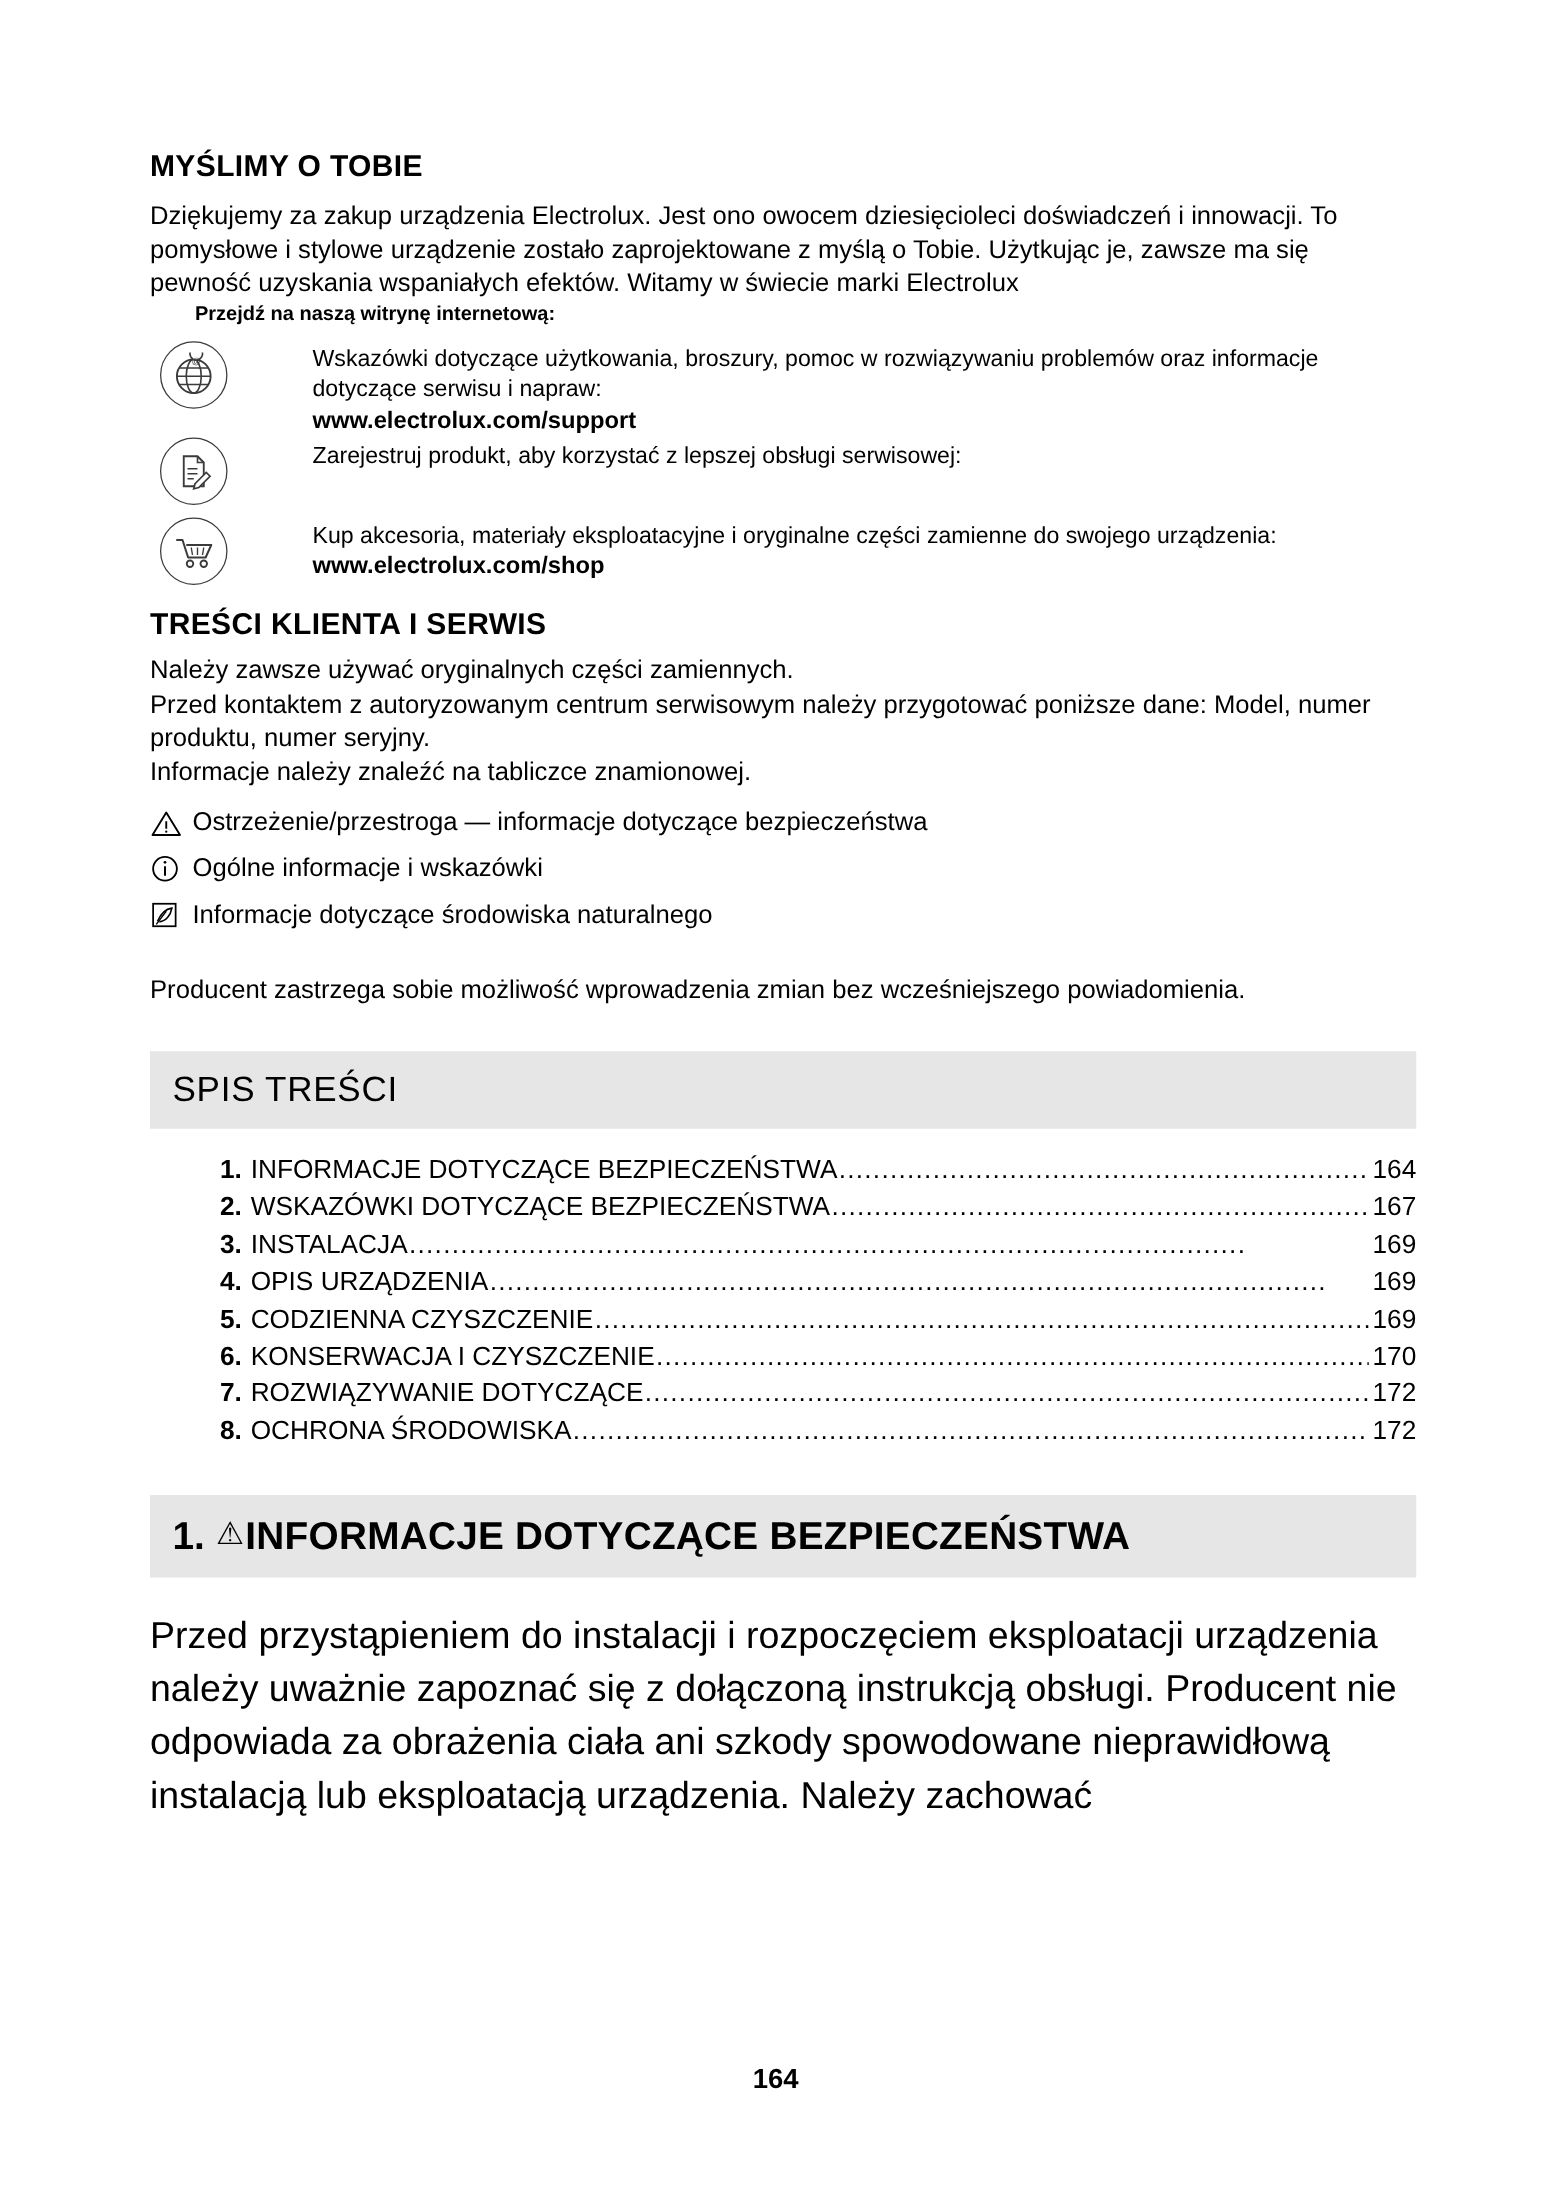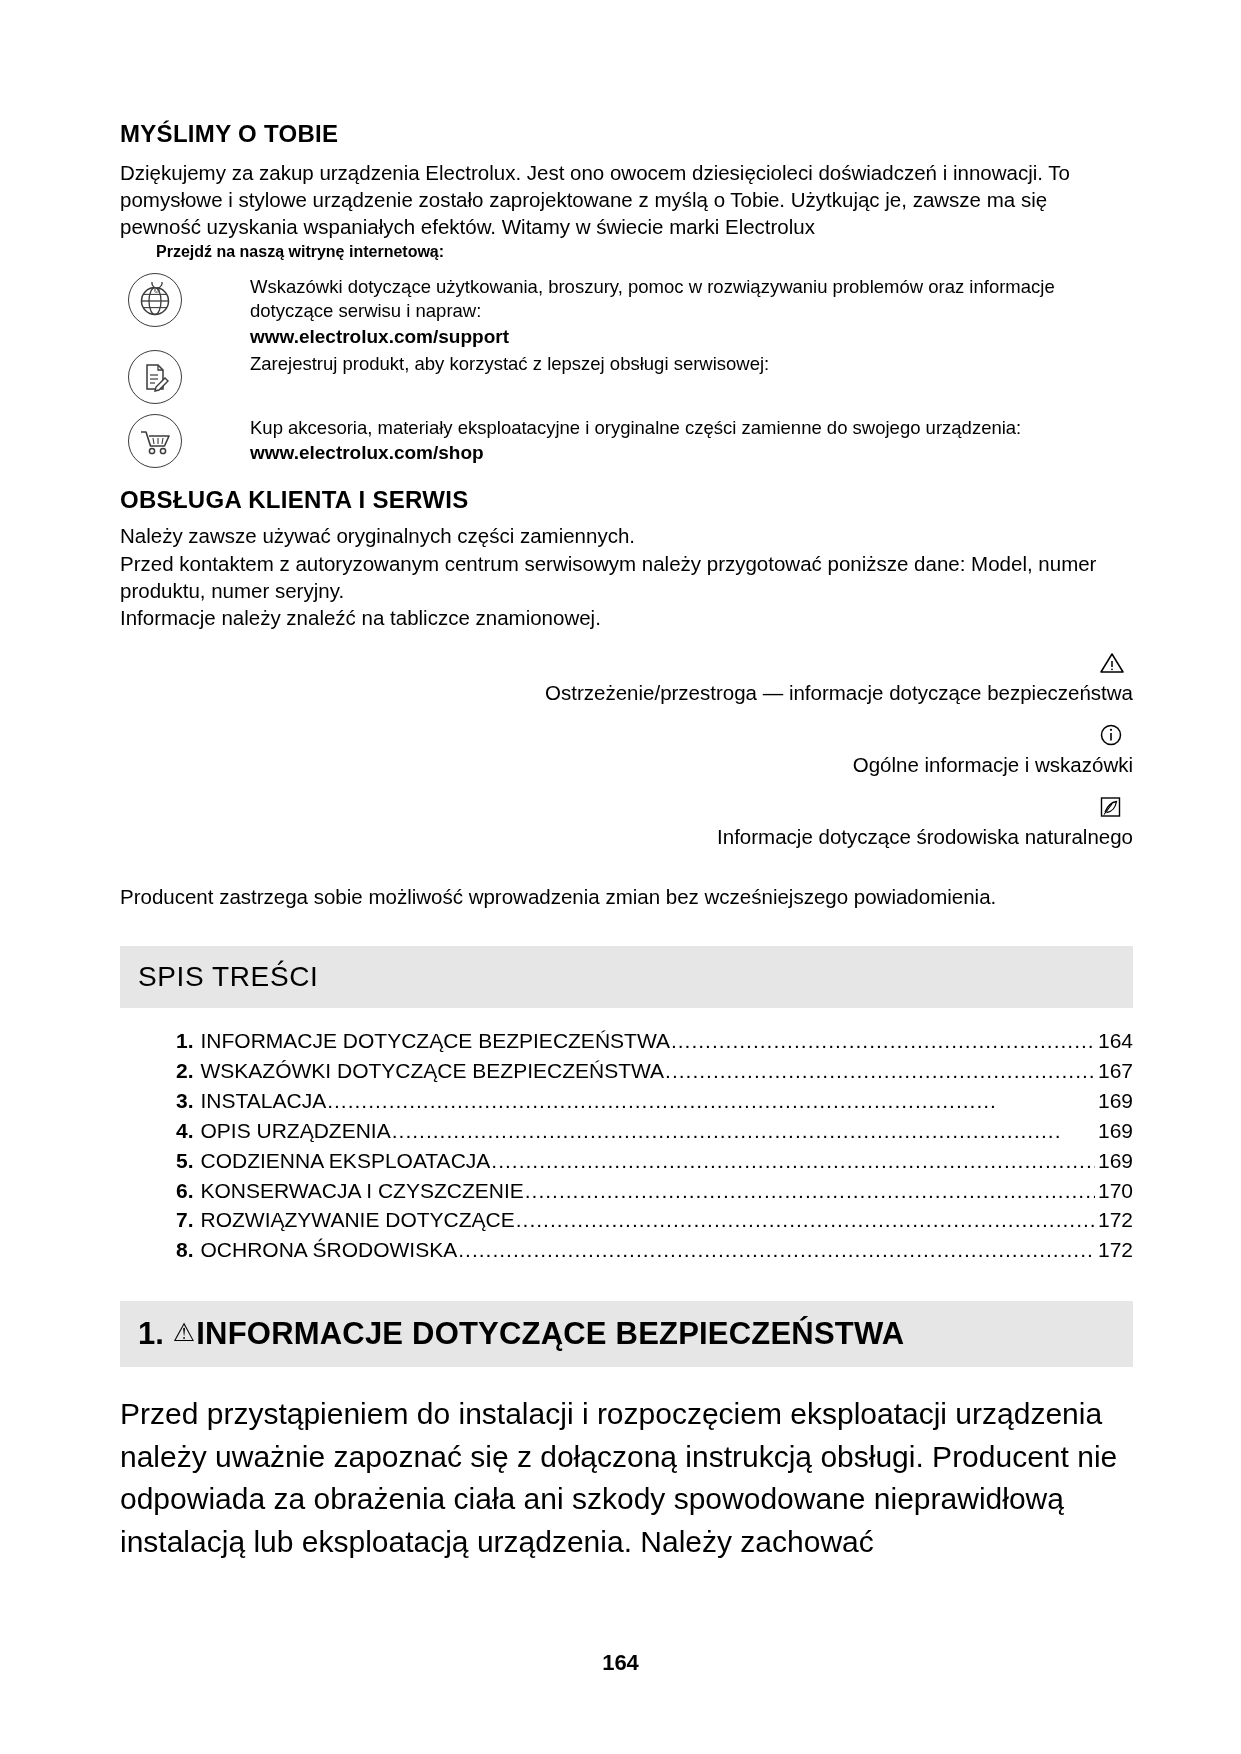--- a/index.html
+++ b/index.html
@@ -103,23 +103,22 @@
     font-size: 20.5px;
     line-height: 1.33;
   }
 
   
   .legend {
     margin-top: 14px;
   }
   .legend-item {
     display: flex;
-    align-items: flex-end;
+    align-items: center;
     margin-bottom: 11px;
-    flex-direction: column;
   }
   .legend-glyph {
     width: 34px;
     flex: 0 0 34px;
     display: flex;
     align-items: center;
     justify-content: flex-start;
     padding-top: 1px;
   }
   .legend-text {
@@ -285,21 +284,21 @@
         </div>
       </div>
       <div class="text-col">
         <div class="small">Kup akcesoria, materiały eksploatacyjne i oryginalne części zamienne do swojego urządzenia:</div>
         <div class="url">www.electrolux.com/shop</div>
       </div>
     </div>
   </div>
 
   <div class="service">
-    <h1 class="section-title">OBSŁUGA KLIENTA I SERWIS</h1>
+    <h1 class="section-title">TREŚCI KLIENTA I SERWIS</h1>
     <p class="body-text">Należy zawsze używać oryginalnych części zamiennych.</p>
     <p class="body-text">Przed kontaktem z autoryzowanym centrum serwisowym należy przygotować poniższe dane: Model, numer produktu, numer seryjny.</p>
     <p class="body-text">Informacje należy znaleźć na tabliczce znamionowej.</p>
   </div>
 
   <div class="legend">
 
     <div class="legend-item">
       <div class="legend-glyph">
         <svg width="26" height="24" viewBox="0 0 26 24">
@@ -360,21 +359,21 @@
       <span class="toc-page">169</span>
     </div>
     <div class="toc-entry">
       <span class="toc-num">4.</span>
       <span class="toc-label">OPIS URZĄDZENIA</span>
       <span class="toc-dots">..................................................................................................</span>
       <span class="toc-page">169</span>
     </div>
     <div class="toc-entry">
       <span class="toc-num">5.</span>
-      <span class="toc-label">CODZIENNA EKSPLOATACJA</span>
+      <span class="toc-label">CODZIENNA CZYSZCZENIE</span>
       <span class="toc-dots">..................................................................................................</span>
       <span class="toc-page">169</span>
     </div>
     <div class="toc-entry">
       <span class="toc-num">6.</span>
       <span class="toc-label">KONSERWACJA I CZYSZCZENIE</span>
       <span class="toc-dots">..................................................................................................</span>
       <span class="toc-page">170</span>
     </div>
     <div class="toc-entry">

